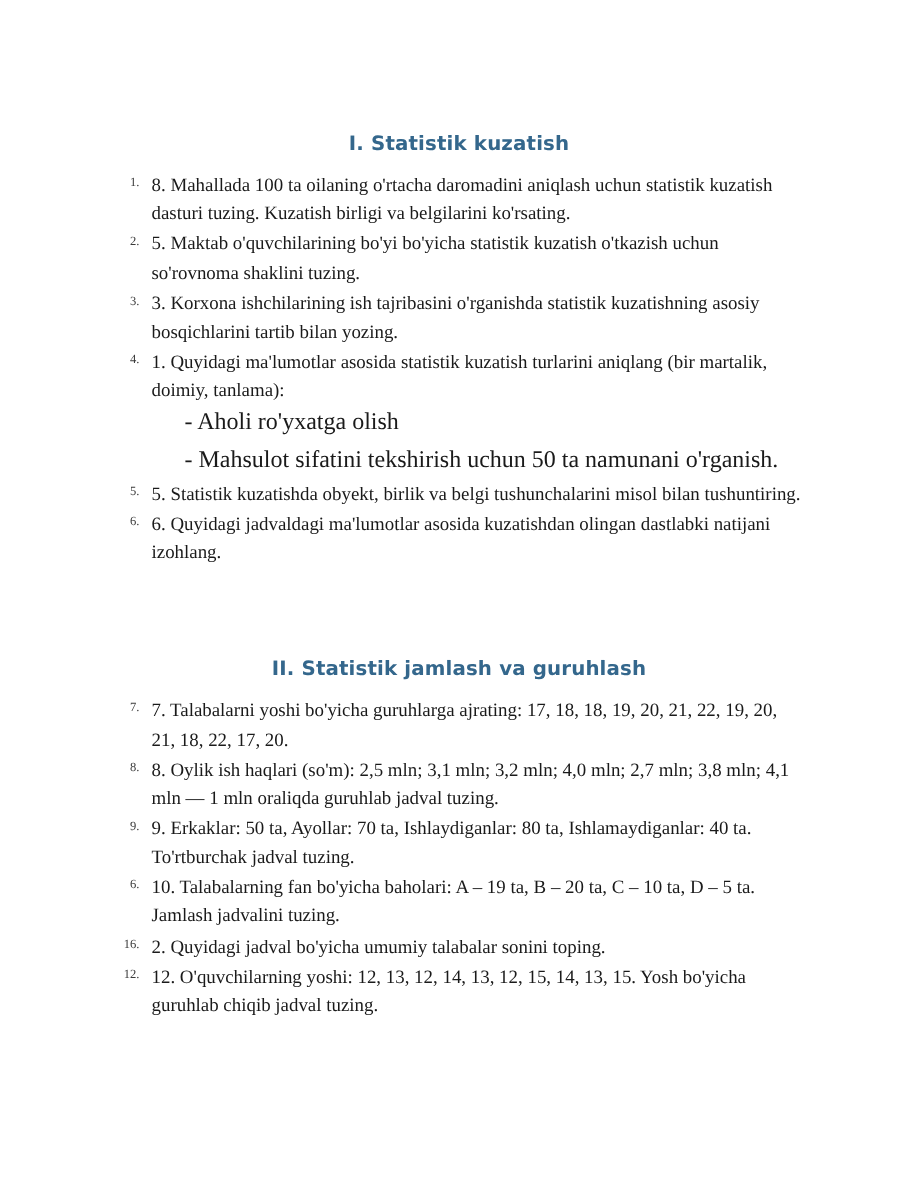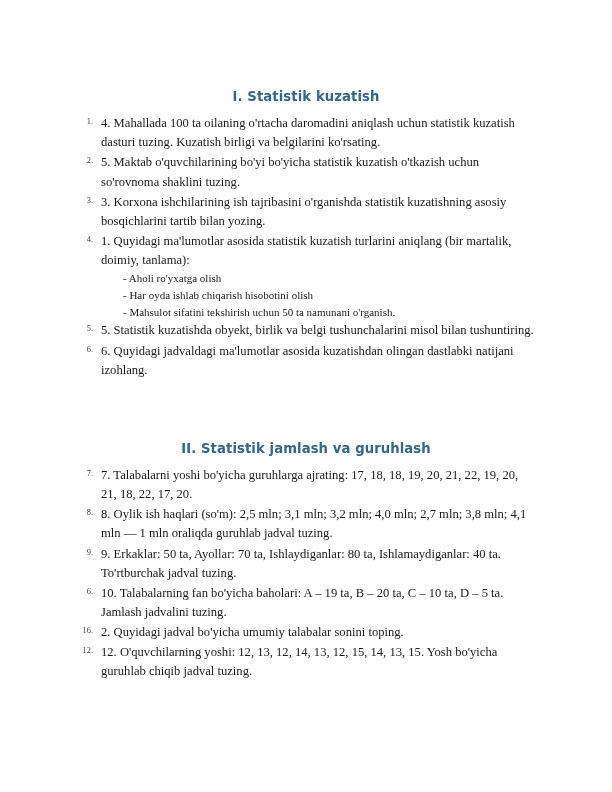--- a/index.html
+++ b/index.html
@@ -66,56 +66,55 @@
   .qitem .qtext {
     display: block;
   }
 
   .subitems {
     list-style: none;
     margin: 0;
     padding: 0 0 0 22px;
   }
   .subitem {
-    font-size: 11px;
+    font-size: 16px;
     line-height: 1.52;
     white-space: nowrap;
   }
 </style>
 </head>
 <body>
 
 <div class="page">
 
   <div>
     <h2 class="section-heading">I. Statistik kuzatish</h2>
 
     <ol class="qlist">
 
       <li class="qitem">
         <span class="marker">1.</span>
-        <span class="qtext">4. Mahallada 100 ta oilaning o'rtacha daromadini aniqlash uchun statistik kuzatish dasturi tuzing. Kuzatish birligi va belgilarini ko'rsating.</span>
+        <span class="qtext">8. Mahallada 100 ta oilaning o'rtacha daromadini aniqlash uchun statistik kuzatish dasturi tuzing. Kuzatish birligi va belgilarini ko'rsating.</span>
       </li>
 
       <li class="qitem">
         <span class="marker">2.</span>
         <span class="qtext">5. Maktab o'quvchilarining bo'yi bo'yicha statistik kuzatish o'tkazish uchun so'rovnoma shaklini tuzing.</span>
       </li>
 
       <li class="qitem">
         <span class="marker">3.</span>
         <span class="qtext">3. Korxona ishchilarining ish tajribasini o'rganishda statistik kuzatishning asosiy bosqichlarini tartib bilan yozing.</span>
       </li>
 
       <li class="qitem">
         <span class="marker">4.</span>
         <span class="qtext">1. Quyidagi ma'lumotlar asosida statistik kuzatish turlarini aniqlang (bir martalik, doimiy, tanlama):</span>
         <ul class="subitems">
           <li class="subitem">- Aholi ro'yxatga olish</li>
-          <li class="subitem">- Har oyda ishlab chiqarish hisobotini olish</li>
           <li class="subitem">- Mahsulot sifatini tekshirish uchun 50 ta namunani o'rganish.</li>
         </ul>
       </li>
 
       <li class="qitem">
         <span class="marker">5.</span>
         <span class="qtext">5. Statistik kuzatishda obyekt, birlik va belgi tushunchalarini misol bilan tushuntiring.</span>
       </li>
 
       <li class="qitem">

